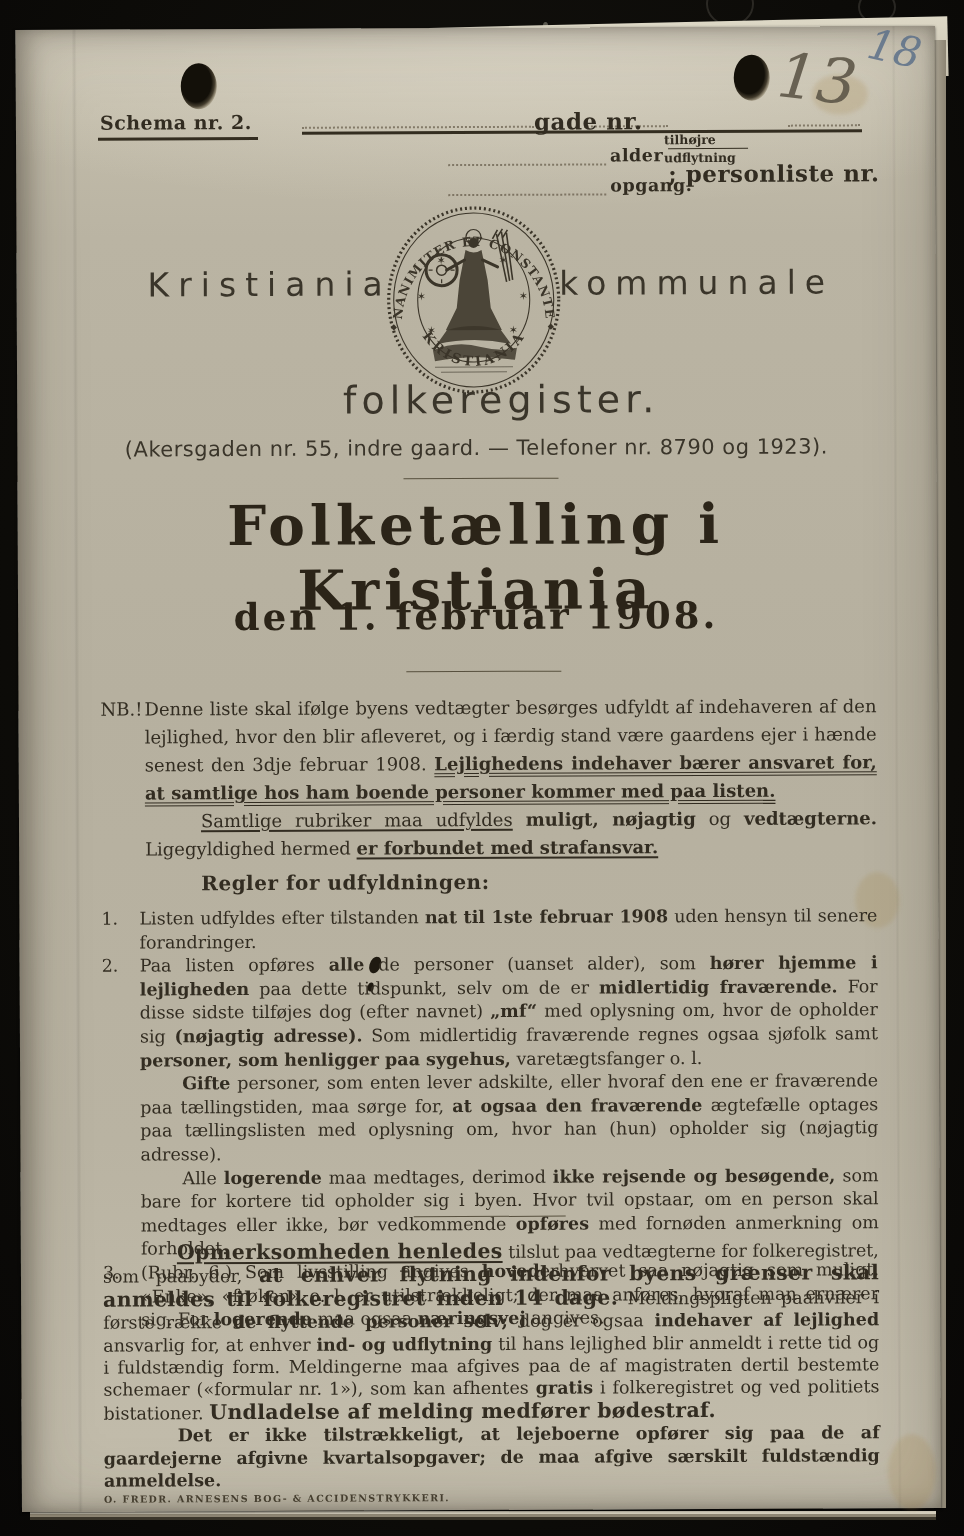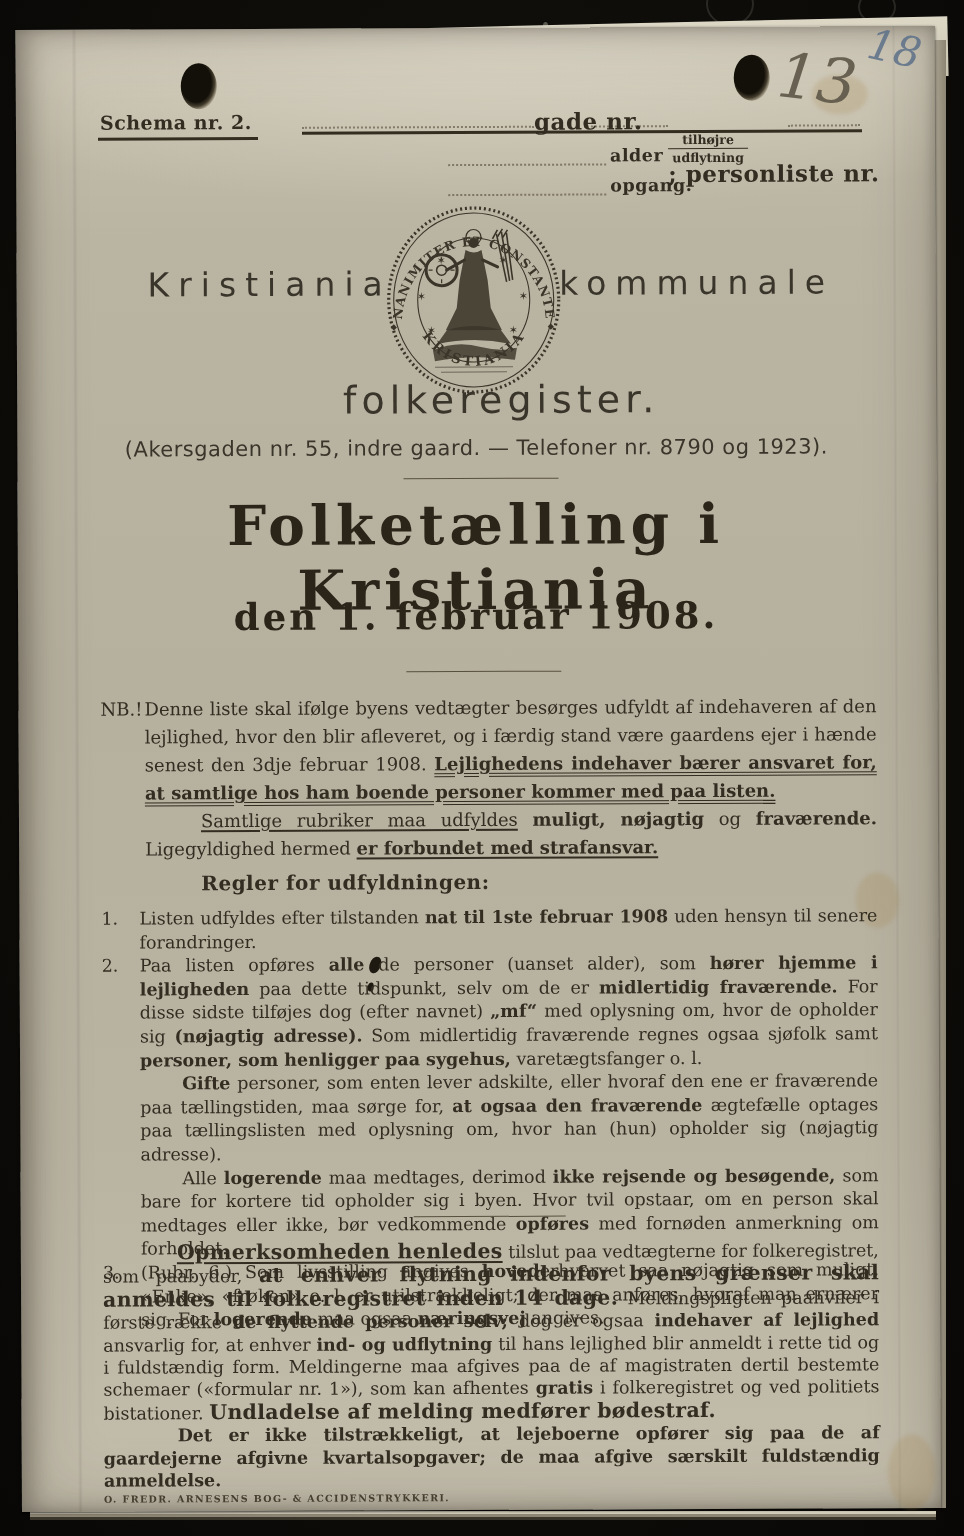--- a/index.html
+++ b/index.html
@@ -42,21 +42,21 @@
   
   .hand{position:absolute;font-style:italic;font-family:"DejaVu Serif",serif;line-height:1;}
   .hand.pencil{color:rgba(95,88,74,.92);font-size:62px;transform:rotate(7deg);}
   .hand.bluepen{color:rgba(92,112,136,.85);font-size:42px;transform:rotate(13deg);}
   
   .schema{position:absolute;left:82px;top:82px;font-size:19px;font-weight:bold;border-bottom:3px solid #332d20;padding:0 6px 4px 2px;letter-spacing:.5px;}
   .rule-solid{position:absolute;height:0;border-top:3px solid #332d20;}
   .rule-thin{position:absolute;height:0;border-top:1.5px solid #57503e;}
   .dotted{position:absolute;height:0;border-top:2px dotted rgba(72,62,44,.55);}
   .flabel{position:absolute;font-weight:bold;font-size:23px;letter-spacing:.5px;}
-  .frac{position:absolute;left:648px;top:106px;width:88px;text-align:center;font-size:12.5px;font-weight:bold;line-height:13px;}
+  .frac{position:absolute;left:648px;top:106px;width:88px;font-size:12.5px;font-weight:bold;line-height:13px;}
   .frac .bar{border-top:1.5px solid #332d20;margin:2px 4px;}
   
   .masthead-word{position:absolute;font-family:"DejaVu Sans",sans-serif;font-size:33px;font-weight:400;letter-spacing:9px;color:#3a352a;text-align:center;}
   .register-line{position:absolute;left:234px;top:350px;width:500px;text-align:center;font-family:"DejaVu Sans",sans-serif;font-size:38px;letter-spacing:5px;color:#3a352a;}
   .address{position:absolute;left:79px;top:408px;width:760px;text-align:center;font-family:"DejaVu Sans",sans-serif;font-size:21px;letter-spacing:.5px;color:#3a352a;}
   .title1{position:absolute;left:38px;top:464px;width:840px;text-align:center;font-size:55px;font-weight:bold;letter-spacing:5px;color:#2b2418;}
   .title2{position:absolute;left:38px;top:566px;width:840px;text-align:center;font-size:37px;font-weight:bold;letter-spacing:3px;color:#2b2418;}
   
   .nb{position:absolute;left:82px;top:666px;width:776px;font-size:18px;line-height:28px;text-align:justify;}
   .nb .nb-label{position:absolute;left:0;top:0;font-weight:normal;}
@@ -182,21 +182,21 @@
   <div class="address">(Akersgaden nr. 55, indre gaard. — Telefoner nr. 8790 og 1923).</div>
   <div class="rule-thin" style="left:386px;top:450px;width:155px;"></div>
 
   <div class="title1">Folketælling i Kristiania</div>
   <div class="title2">den 1. februar 1908.</div>
   <div class="rule-thin" style="left:388px;top:643px;width:155px;"></div>
 
   <div class="nb">
     <span class="nb-label">NB.!</span>
     <p><span>Denne liste skal ifølge byens vedtægter besørges udfyldt af indehaveren af den lejlighed, hvor den blir afleveret, og i færdig stand være gaardens ejer i hænde senest den 3dje februar 1908.  </span><span class="b du">Lejlighedens indehaver bærer ansvaret for, at samtlige hos ham boende personer kommer med paa listen.</span></p>
-    <p class="second"><span class="u">Samtlige rubriker maa udfyldes</span><span> </span><span class="b">muligt, nøjagtig</span><span> og </span><span class="b">fraværende.</span><span>  Ligegyldighed hermed </span><span class="b u">er forbundet med strafansvar.</span></p>
+    <p class="second"><span class="u">Samtlige rubriker maa udfyldes</span><span> </span><span class="b">muligt, nøjagtig</span><span> og </span><span class="b">vedtægterne.</span><span>  Ligegyldighed hermed </span><span class="b u">er forbundet med strafansvar.</span></p>
   </div>
 
   <div class="regler">Regler for udfyldningen:</div>
   <div class="rules">
     <div class="rule-block">
       <span class="num">1.</span>
       <span><span>Listen udfyldes efter tilstanden </span><span class="b">nat til 1ste februar 1908</span><span> uden hensyn til senere forandringer.</span></span>
     </div>
     <div class="rule-block">
       <span class="num">2.</span>

